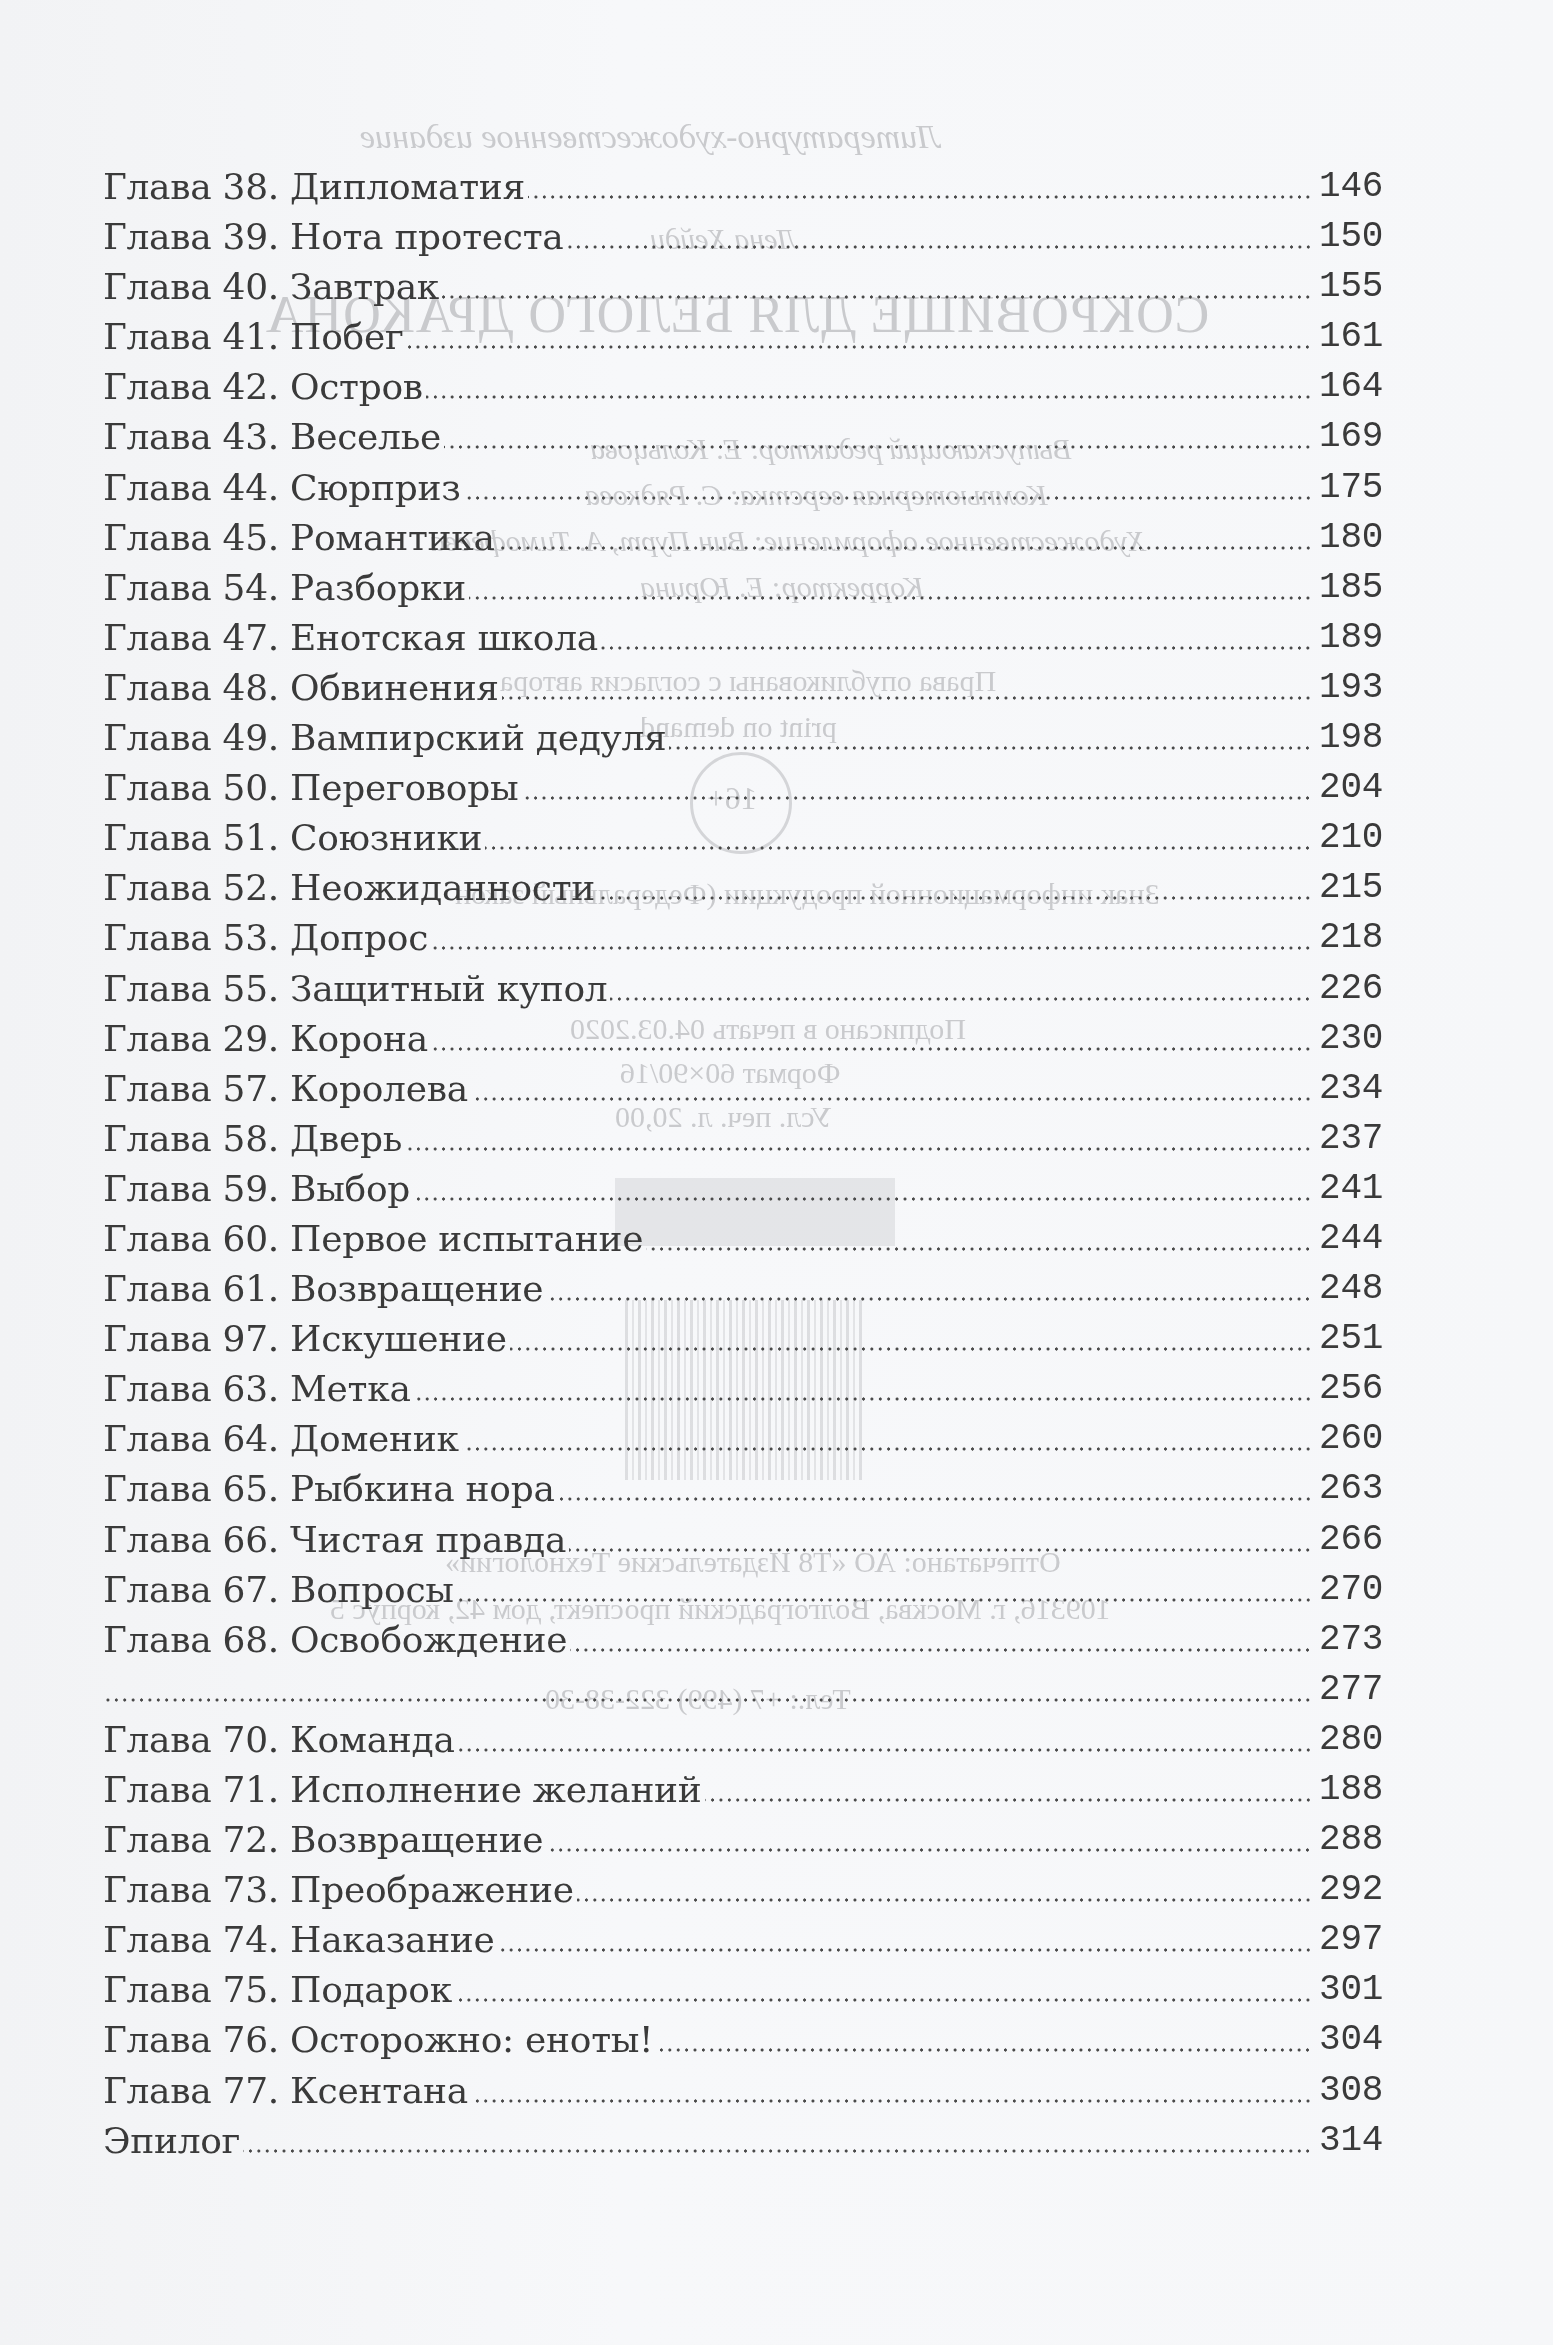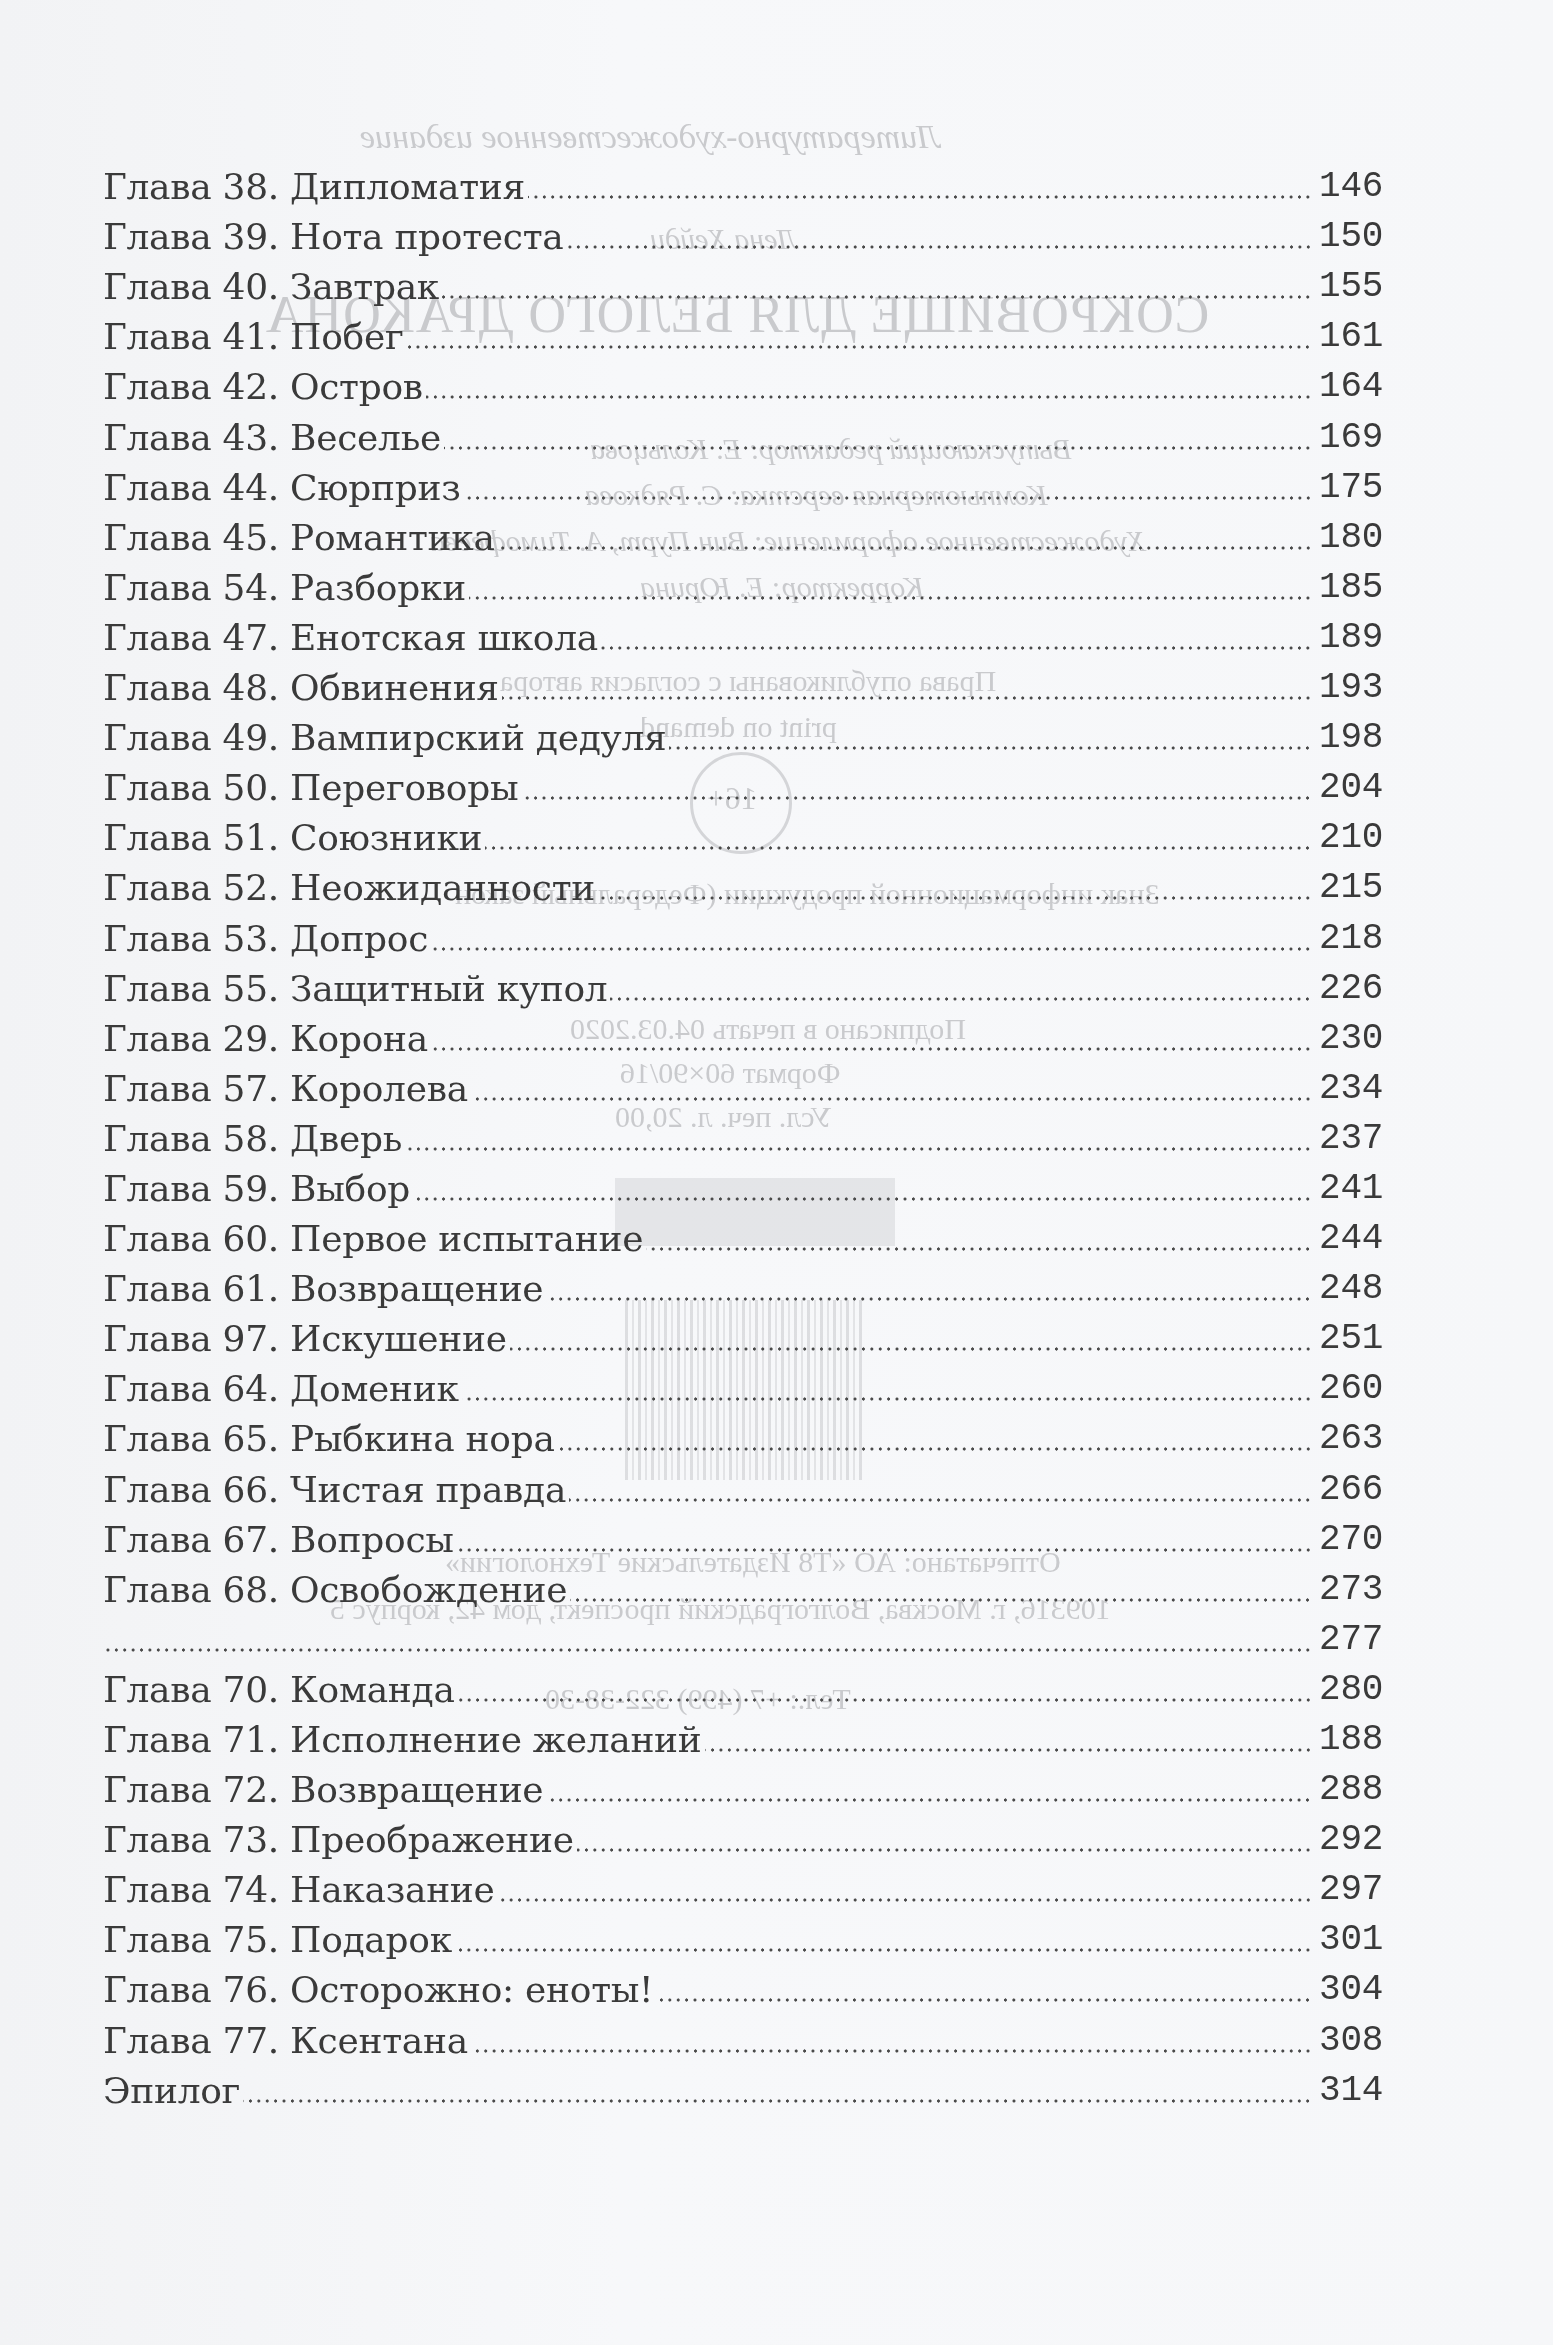--- a/index.html
+++ b/index.html
@@ -49,21 +49,21 @@
       border-radius: 50%;
     }
     .toc {
       position: absolute;
       left: 103px;
       top: 162px;
       width: 1280px;
     }
     .toc-row {
       display: flex;
-      align-items: flex-end;
+      align-items: flex-start;
       height: 50.1px;
       font-size: 36px;
       line-height: 50px;
       letter-spacing: -0.3px;
     }
     .toc-title {
       white-space: nowrap;
       flex: 0 0 auto;
     }
     .toc-dots {
@@ -234,20 +234,25 @@
         <span class="toc-title">Глава 61. Возвращение</span>
         <span class="toc-dots"></span>
         <span class="toc-page">248</span>
       </div>
     <div class="toc-row">
         <span class="toc-title">Глава 97. Искушение</span>
         <span class="toc-dots"></span>
         <span class="toc-page">251</span>
       </div>
     <div class="toc-row">
+        <span class="toc-title">Глава 63. Метка</span>
+        <span class="toc-dots"></span>
+        <span class="toc-page">256</span>
+      </div>
+    <div class="toc-row">
         <span class="toc-title">Глава 64. Доменик</span>
         <span class="toc-dots"></span>
         <span class="toc-page">260</span>
       </div>
     <div class="toc-row">
         <span class="toc-title">Глава 65. Рыбкина нора</span>
         <span class="toc-dots"></span>
         <span class="toc-page">263</span>
       </div>
     <div class="toc-row">

